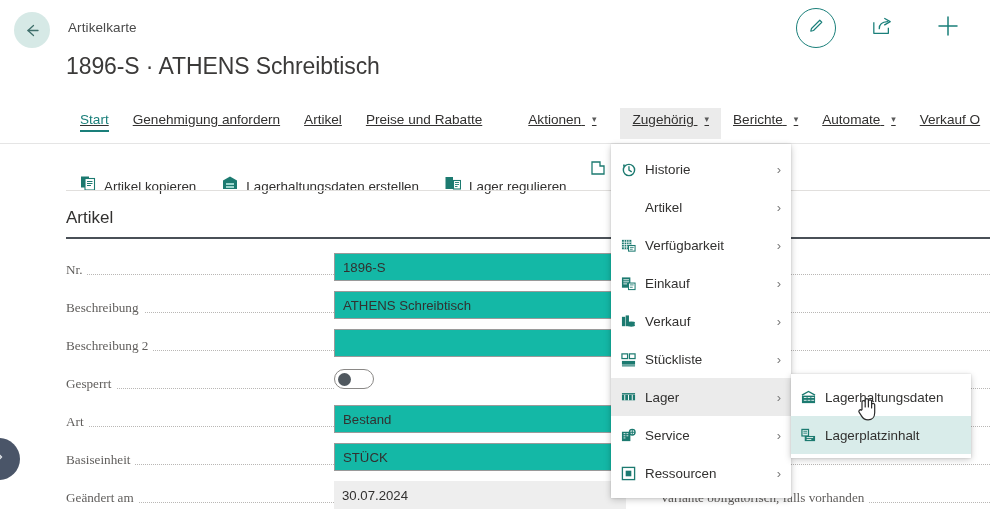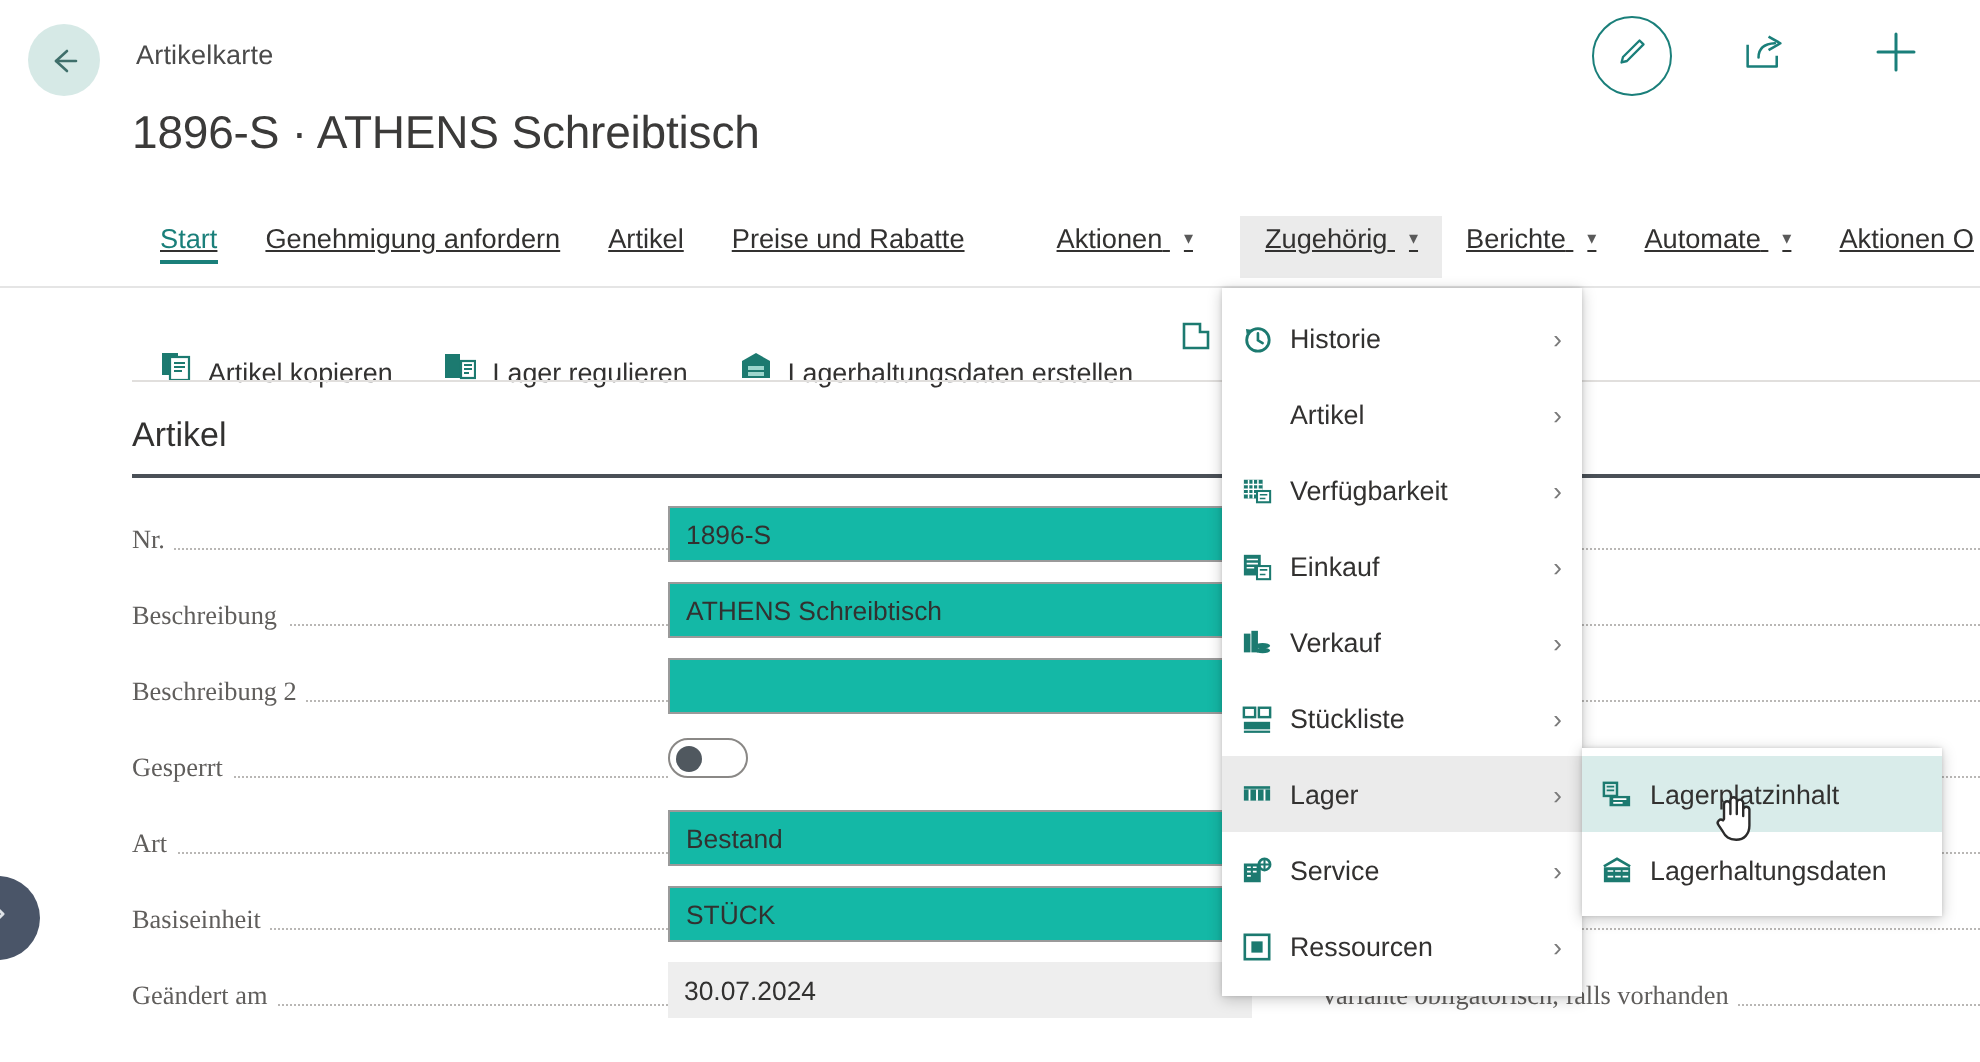--- a/index.html
+++ b/index.html
@@ -209,55 +209,55 @@
     </div>
     <div class="tab">
       <span>Berichte</span>
       <span class="caret">▾</span>
     </div>
     <div class="tab">
       <span>Automate</span>
       <span class="caret">▾</span>
     </div>
     <div class="tab">
-      <span>Aktionen O</span>
+      <span>Verkauf O</span>
     </div>
   </div>
   <div class="ribbon-divider"></div>
 
   <div class="cmdbar">
     <div class="cmd">
       <span>
         <svg width="16" height="16" viewBox="0 0 16 16">
           <rect x="1" y="1.5" width="8" height="11" fill="#1c7a70"></rect>
           <rect x="5" y="3.5" width="9.5" height="11.5" fill="#ffffff" stroke="#1c7a70" stroke-width="1.1"></rect>
           <path d="M7 6.5h5.5M7 8.5h5.5M7 10.5h4" stroke="#1c7a70" stroke-width="1"></path>
         </svg>
       </span>
       <span>Artikel kopieren</span>
     </div>
     <div class="cmd">
       <span>
         <svg width="16" height="16" viewBox="0 0 16 16">
+          <path d="M1 5.5 L8 1.5 L15 5.5 V14 H1 Z" fill="#1c7a70"></path>
+          <rect x="4" y="8" width="8" height="5" fill="#9cd6cd"></rect>
+          <path d="M4 10.5h8" stroke="#1c7a70" stroke-width="1"></path>
+        </svg>
+      </span>
+      <span>Lagerhaltungsdaten erstellen</span>
+    </div>
+    <div class="cmd">
+      <span>
+        <svg width="16" height="16" viewBox="0 0 16 16">
           <rect x="0.5" y="2" width="7.5" height="12" fill="#1c7a70"></rect>
           <rect x="8.5" y="5.5" width="7" height="8.5" fill="#ffffff" stroke="#1c7a70" stroke-width="1.1"></rect>
           <path d="M10 7.5h4M10 9.5h4M10 11.5h2.5" stroke="#1c7a70" stroke-width=".9"></path>
         </svg>
       </span>
       <span>Lager regulieren</span>
-    </div>
-    <div class="cmd">
-      <span>
-        <svg width="16" height="16" viewBox="0 0 16 16">
-          <path d="M1 5.5 L8 1.5 L15 5.5 V14 H1 Z" fill="#1c7a70"></path>
-          <rect x="4" y="8" width="8" height="5" fill="#9cd6cd"></rect>
-          <path d="M4 10.5h8" stroke="#1c7a70" stroke-width="1"></path>
-        </svg>
-      </span>
-      <span>Lagerhaltungsdaten erstellen</span>
     </div>
   </div>
   <span class="hidden-icon">
     <svg width="16" height="16" viewBox="0 0 16 16">
       <path d="M2 2 h8 v4 h4 v8 h-12 z" fill="none" stroke="#1c7a70" stroke-width="1.3"></path>
     </svg>
   </span>
   <div class="cmdbar-divider"></div>
 
   <div class="section-title">Artikel</div>
@@ -467,41 +467,41 @@
           <rect x="5" y="5" width="6" height="6" fill="#1c7a70"></rect>
         </svg>
       </span>
       <span class="mi-label">Ressourcen</span>
       <span class="mi-chev">›</span>
     </div>
 
   </div>
 
   <div class="submenu">
+    <div class="menu-item">
+      <span class="mi-icon">
+        <svg width="15" height="15" viewBox="0 0 16 16">
+          <path d="M1 5.5 L8 1.5 L15 5.5" fill="none" stroke="#1c7a70" stroke-width="1.4"></path>
+          <rect x="1" y="6" width="14" height="8" fill="#1c7a70"></rect>
+          <path d="M3 8h3M7 8h3M11 8h3M3 11h3M7 11h3M11 11h3" stroke="#ffffff" stroke-width=".9"></path>
+        </svg>
+      </span>
+      <span class="mi-label">Lagerhaltungsdaten</span>
+    </div>
     <div class="menu-item hovered">
       <span class="mi-icon">
         <svg width="15" height="15" viewBox="0 0 16 16">
           <rect x="1" y="1.5" width="7" height="7" fill="none" stroke="#1c7a70" stroke-width="1.3"></rect>
           <path d="M2.5 3.5h4M2.5 5.5h4" stroke="#1c7a70" stroke-width=".9"></path>
           <rect x="4" y="8.5" width="11" height="5.5" fill="#1c7a70"></rect>
           <path d="M6 10.2h7M6 12.2h5" stroke="#ffffff" stroke-width=".9"></path>
         </svg>
       </span>
       <span class="mi-label">Lagerplatzinhalt</span>
     </div>
-    <div class="menu-item">
-      <span class="mi-icon">
-        <svg width="15" height="15" viewBox="0 0 16 16">
-          <path d="M1 5.5 L8 1.5 L15 5.5" fill="none" stroke="#1c7a70" stroke-width="1.4"></path>
-          <rect x="1" y="6" width="14" height="8" fill="#1c7a70"></rect>
-          <path d="M3 8h3M7 8h3M11 8h3M3 11h3M7 11h3M11 11h3" stroke="#ffffff" stroke-width=".9"></path>
-        </svg>
-      </span>
-      <span class="mi-label">Lagerhaltungsdaten</span>
-    </div>
   </div>
 
   <div class="cursor">
     <svg width="22" height="26" viewBox="0 0 22 26">
       <path d="M6 13.5 V6.2 a1.6 1.6 0 0 1 3.2 0 V11 V4.2 a1.6 1.6 0 0 1 3.2 0 V11 V5.4 a1.6 1.6 0 0 1 3.2 0 V12 V8.6 a1.6 1.6 0 0 1 3.1 0 v8.2 c0 4.2-2.6 7.1-6.6 7.1 -3.7 0-5.3-1.5-6.8-4.3 L3.2 16.4 a1.6 1.6 0 0 1 2.3-2.2 Z" fill="#ffffff" stroke="#2b2b2b" stroke-width="1.2" stroke-linejoin="round"></path>
     </svg>
   </div>
 
 </div>
 

